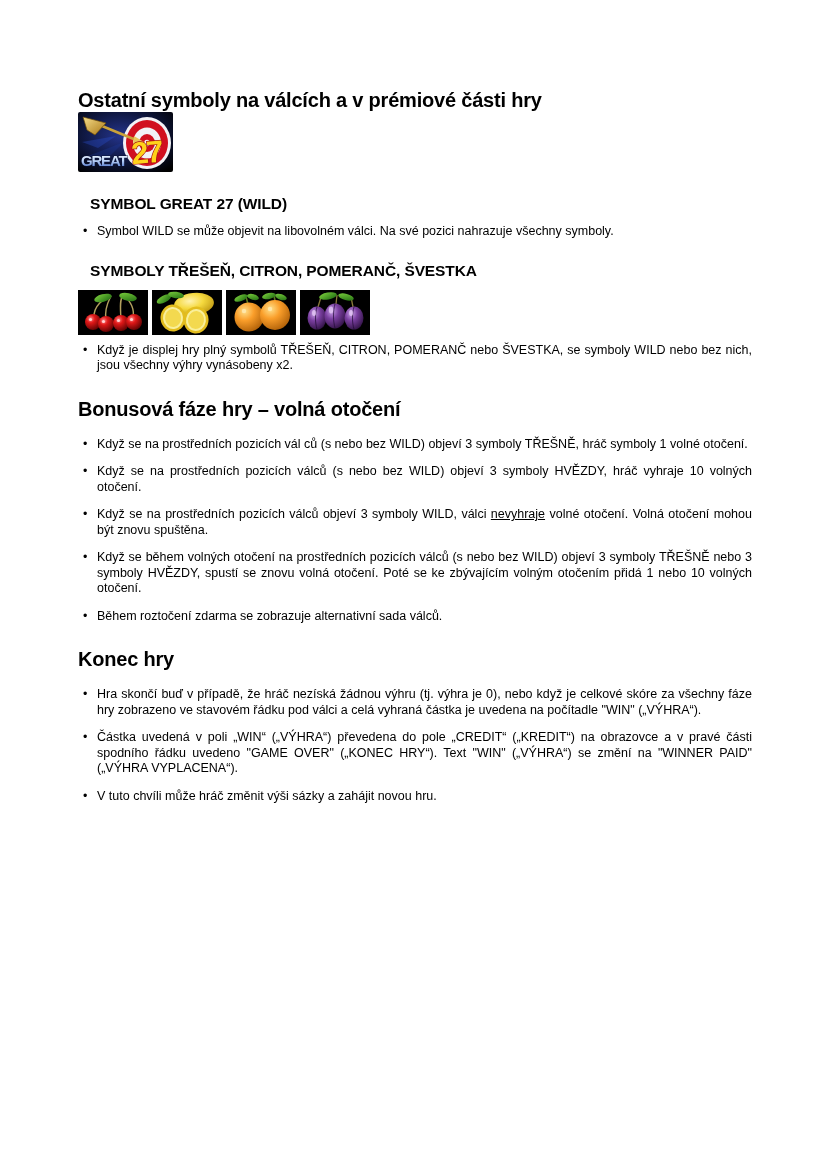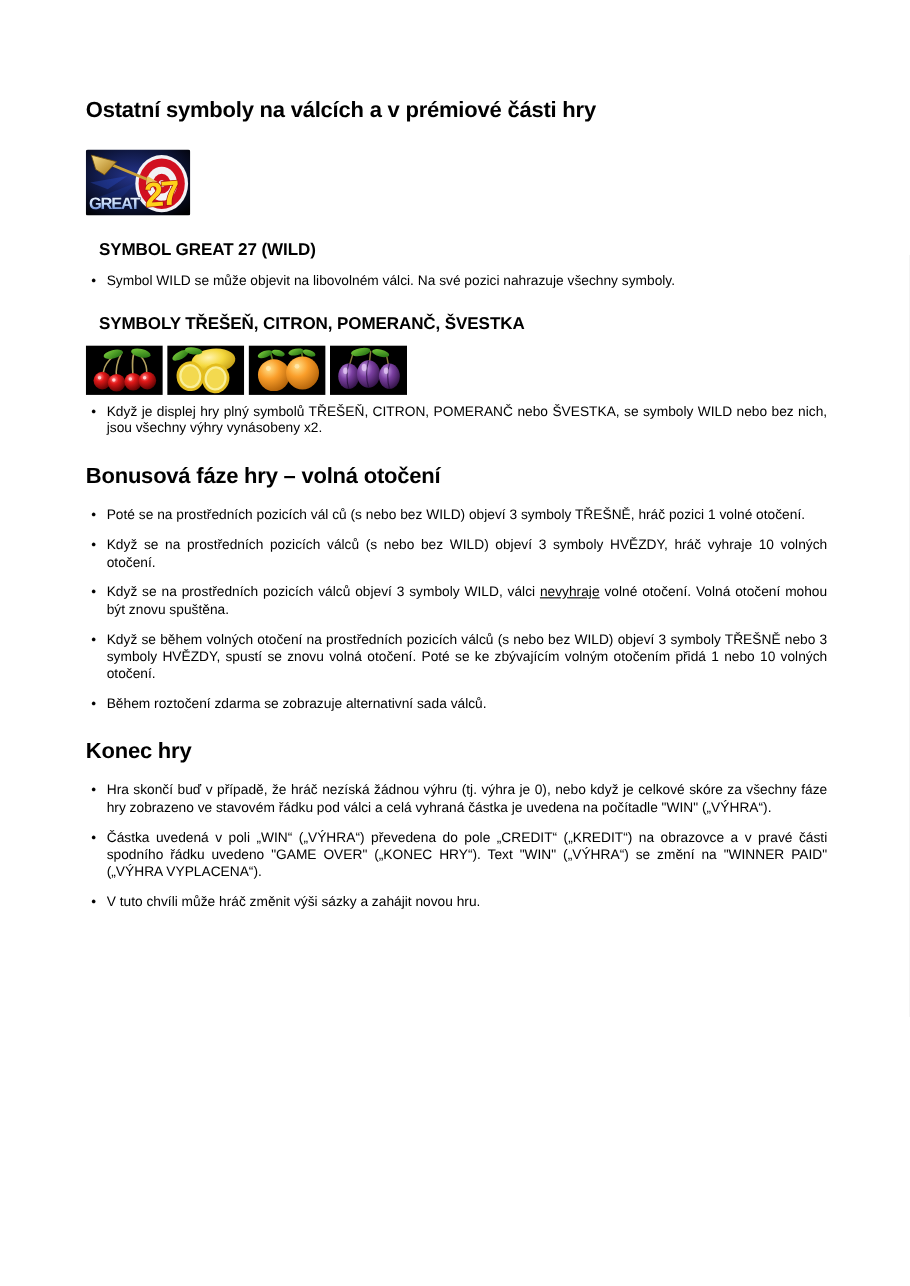--- a/index.html
+++ b/index.html
@@ -3,21 +3,21 @@
 <meta charset="utf-8">
 <style>
   html,body{margin:0;padding:0;background:#e8e8e8;}
   .page{
     width:827px;height:1169px;background:#ffffff;position:relative;
     overflow:hidden;font-family:"Liberation Sans",sans-serif;color:#000;
     margin:0 auto;
   }
   .content{position:absolute;left:78px;top:88px;width:674px;}
   .h1{font-size:20px;font-weight:700;margin:0;letter-spacing:-0.2px;line-height:1.2;}
-  .h1.title{margin-bottom:24px;}
+  .h1.title{margin-bottom:0;}
   .h1.sec{margin-top:23px;margin-bottom:16px;}
   .h2{font-size:15.5px;font-weight:700;margin:12px;letter-spacing:-0.1px;line-height:1.2;}
   .h2.wild{margin-bottom:10px;}
   .h2.fruits-h{margin-top:23px;margin-bottom:9px;}
   .logo-wrap{width:81px;height:60px;margin-bottom:23px;}
   .fruits{display:flex;gap:4px;margin-bottom:8px;}
   .fruit{width:70px;height:45px;display:block;}
   .bullets{margin:0;}
   .bullet{display:flex;margin-bottom:12px;font-size:12.5px;line-height:15.5px;}
   .bullet::before{content:"\2022";flex:0 0 19px;padding-left:5px;box-sizing:border-box;}
@@ -209,21 +209,21 @@
     <div class="bullets">
       <div class="bullet">
         <span class="btext"><span>Když je displej hry plný symbolů </span><span class="b">TŘEŠEŇ, CITRON, POMERANČ</span><span> nebo </span><span class="b">ŠVESTKA</span><span>, se symboly </span><span class="b">WILD</span><span> nebo bez nich, jsou všechny výhry vynásobeny </span><span class="b">x2</span><span>.</span></span>
       </div>
     </div>
 
     <div class="h1 sec">Bonusová fáze hry – volná otočení</div>
 
     <div class="bullets">
       <div class="bullet">
-        <span class="btext"><span>Poté se na prostředních pozicích vál ců (s nebo bez </span><span class="b">WILD</span><span>) objeví </span><span class="b">3</span><span> symboly </span><span class="b">TŘEŠNĚ</span><span>, hráč pozici </span><span class="b">1</span><span> volné otočení.</span></span>
+        <span class="btext"><span>Když se na prostředních pozicích vál ců (s nebo bez </span><span class="b">WILD</span><span>) objeví </span><span class="b">3</span><span> symboly </span><span class="b">TŘEŠNĚ</span><span>, hráč symboly </span><span class="b">1</span><span> volné otočení.</span></span>
       </div>
       <div class="bullet">
         <span class="btext"><span>Když se na prostředních pozicích válců (s nebo bez </span><span class="b">WILD</span><span>) objeví </span><span class="b">3</span><span> symboly </span><span class="b">HVĚZDY,</span><span> hráč vyhraje </span><span class="b">10</span><span> volných otočení.</span></span>
       </div>
       <div class="bullet">
         <span class="btext"><span>Když se na prostředních pozicích válců objeví </span><span class="b">3</span><span> symboly </span><span class="b">WILD</span><span>, válci </span><span class="b u">nevyhraje</span><span> volné otočení. Volná otočení mohou být znovu spuštěna.</span></span>
       </div>
       <div class="bullet">
         <span class="btext"><span>Když se během volných otočení na prostředních pozicích válců (s nebo bez </span><span class="b">WILD</span><span>) objeví </span><span class="b">3</span><span> symboly </span><span class="b">TŘEŠNĚ</span><span> nebo </span><span class="b">3</span><span> symboly </span><span class="b">HVĚZDY</span><span>, spustí se znovu volná otočení. Poté se ke zbývajícím volným otočením přidá </span><span class="b">1</span><span> nebo </span><span class="b">10</span><span> volných otočení.</span></span>
       </div>

